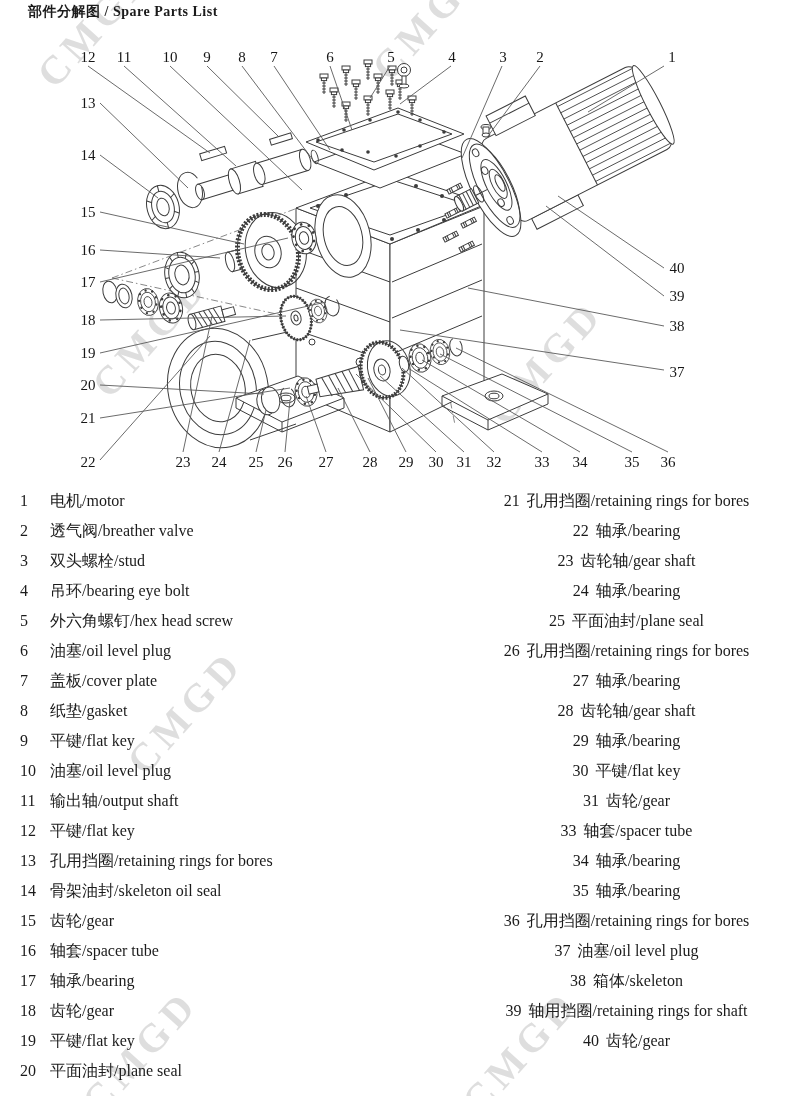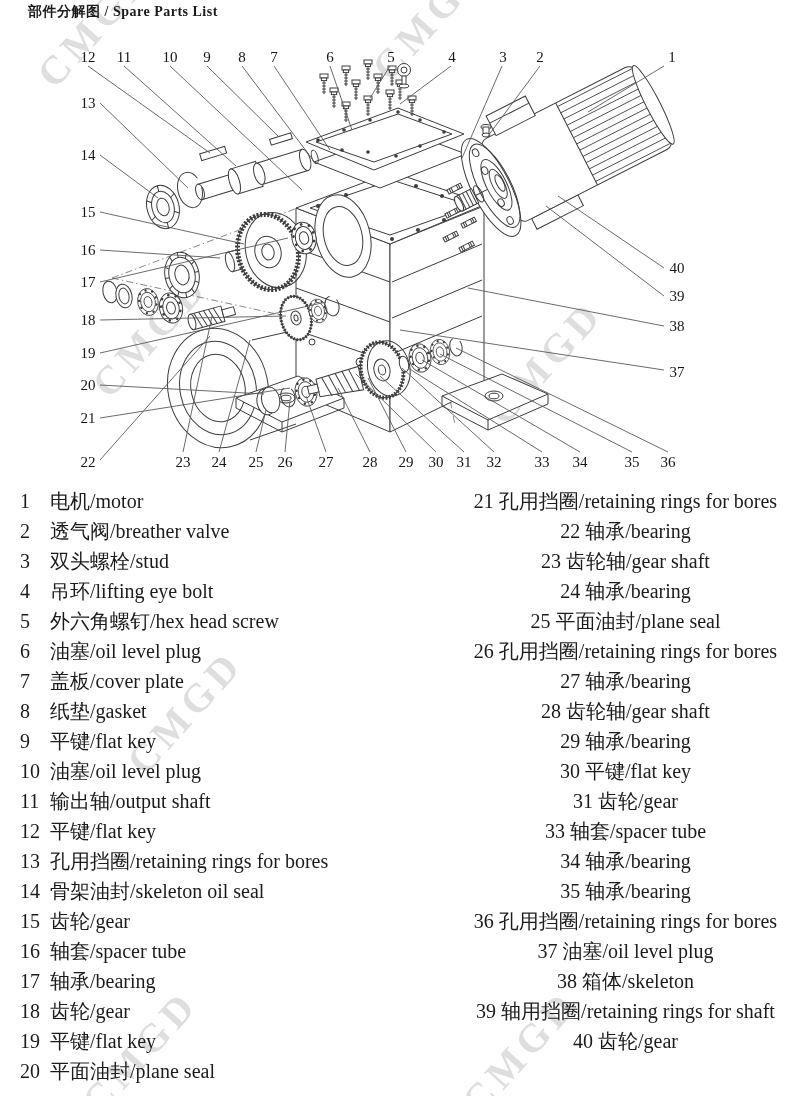--- a/index.html
+++ b/index.html
@@ -17,21 +17,21 @@
   }
   .page-title{
     position:absolute;left:28px;top:3px;z-index:2;
     font-size:14px;font-weight:bold;letter-spacing:.5px;
   }
   #drawing{position:absolute;left:0;top:40px;z-index:1;}
   #drawing .callout{font:15px "Liberation Serif","DejaVu Serif",serif;fill:#161616;text-anchor:middle;}
   .parts-col{position:absolute;top:486px;z-index:2;}
   #parts-left{left:20px;width:420px;}
   #parts-right{left:453px;width:340px;text-align:center;}
-  .part-row{height:30px;line-height:30px;font-size:20px;white-space:nowrap;}
+  .part-row{height:30px;line-height:30px;font-size:16px;white-space:nowrap;}
   .part-no{display:inline-block;min-width:30px;}
   .part-label{display:inline-block;}
 </style>
 </head>
 <body>
 
 <div class="watermark" style="left:95px;top:25px">CMGD</div>
 <div class="watermark" style="left:430px;top:18px">CMGD</div>
 <div class="watermark" style="left:150px;top:335px">CMGD</div>
 <div class="watermark" style="left:545px;top:362px">CMGD</div>
@@ -439,21 +439,21 @@
       <text class="callout" x="677" y="261">39</text>
       <text class="callout" x="677" y="291">38</text>
       <text class="callout" x="677" y="337">37</text>
     </g>
 </svg>
 
 <div id="parts-left" class="parts-col">
     <div class="part-row"><span class="part-no">1</span><span class="part-label">电机/motor</span></div>
     <div class="part-row"><span class="part-no">2</span><span class="part-label">透气阀/breather valve</span></div>
     <div class="part-row"><span class="part-no">3</span><span class="part-label">双头螺栓/stud</span></div>
-    <div class="part-row"><span class="part-no">4</span><span class="part-label">吊环/lifting eye bolt</span></div>
+    <div class="part-row"><span class="part-no">4</span><span class="part-label">吊环/bearing eye bolt</span></div>
     <div class="part-row"><span class="part-no">5</span><span class="part-label">外六角螺钉/hex head screw</span></div>
     <div class="part-row"><span class="part-no">6</span><span class="part-label">油塞/oil level plug</span></div>
     <div class="part-row"><span class="part-no">7</span><span class="part-label">盖板/cover plate</span></div>
     <div class="part-row"><span class="part-no">8</span><span class="part-label">纸垫/gasket</span></div>
     <div class="part-row"><span class="part-no">9</span><span class="part-label">平键/flat key</span></div>
     <div class="part-row"><span class="part-no">10</span><span class="part-label">油塞/oil level plug</span></div>
     <div class="part-row"><span class="part-no">11</span><span class="part-label">输出轴/output shaft</span></div>
     <div class="part-row"><span class="part-no">12</span><span class="part-label">平键/flat key</span></div>
     <div class="part-row"><span class="part-no">13</span><span class="part-label">孔用挡圈/retaining rings for bores</span></div>
     <div class="part-row"><span class="part-no">14</span><span class="part-label">骨架油封/skeleton oil seal</span></div>

